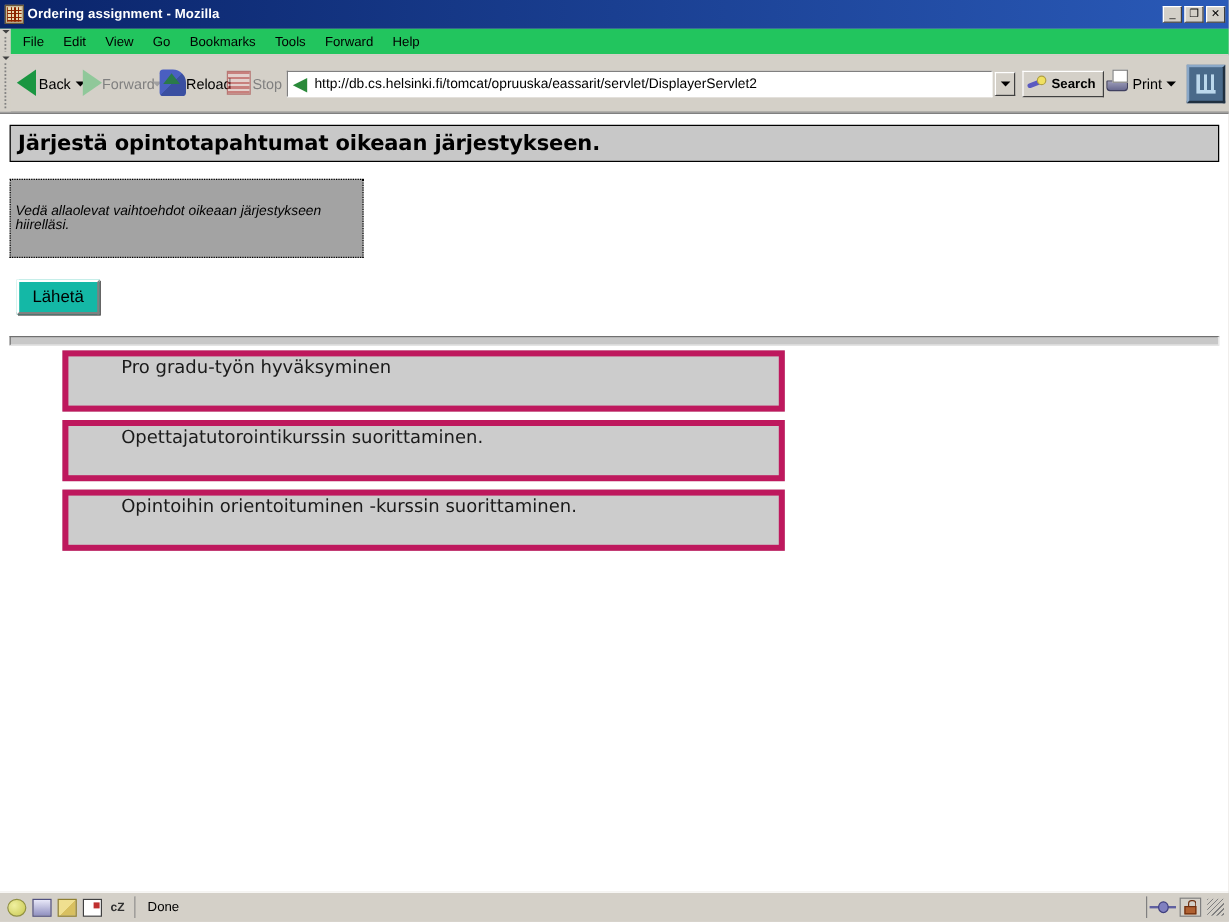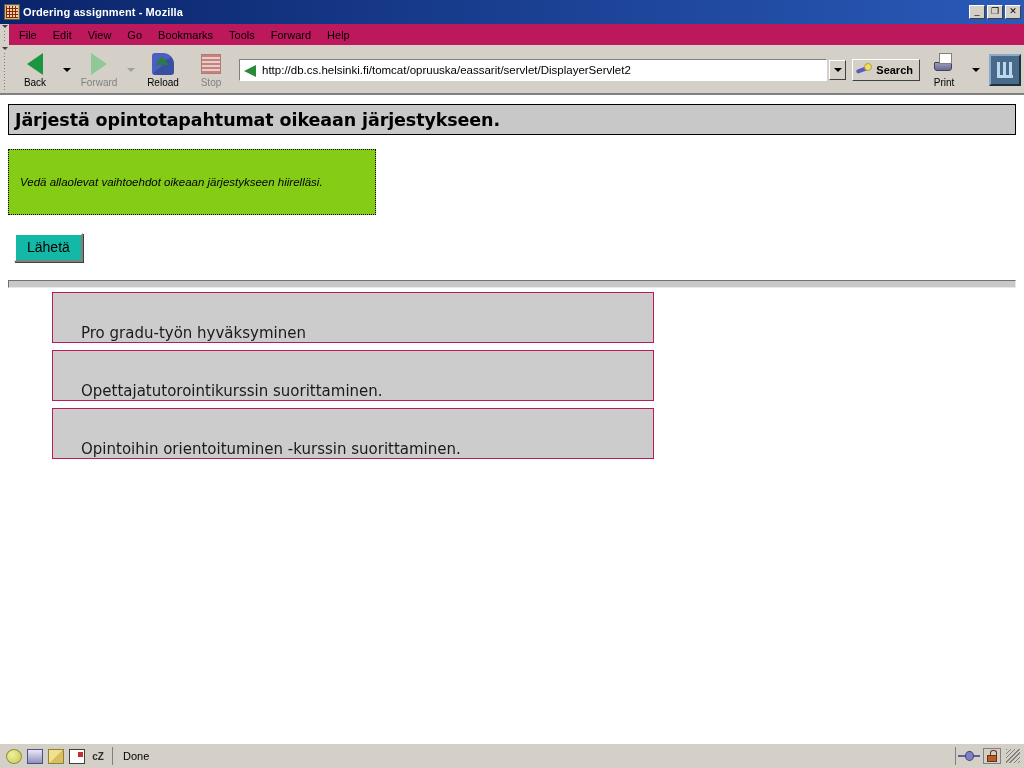--- a/index.html
+++ b/index.html
@@ -66,21 +66,21 @@
     display: flex;
     align-items: center;
     justify-content: center;
     line-height: 1;
     padding-bottom: 1px;
   }
 
   
   .menubar {
     height: 21px;
-    background: #be185d;
+    background: #22c55e;
     display: flex;
     align-items: center;
     border-bottom: 1px solid #d4d0c8;
     flex: 0 0 auto;
   }
   .grip {
     width: 9px;
     align-self: stretch;
     background: #d4d0c8;
     position: relative;
@@ -115,26 +115,26 @@
     height: 47px;
     background: #d4d0c8;
     display: flex;
     align-items: center;
     border-bottom: 1px solid #808080;
     flex: 0 0 auto;
     padding-right: 3px;
   }
   .tbbtn {
     display: flex;
-    flex-direction: column;
+    flex-direction: row;
     align-items: center;
     justify-content: center;
     width: 48px;
     height: 44px;
-    font-size: 10px;
+    font-size: 12px;
     color: #000;
   }
   .tbbtn.disabled { color: #808080; }
   .tbico { width: 24px; height: 24px; position: relative; margin-bottom: 1px;}
 
   
   .ico-back, .ico-fwd {
     width: 0; height: 0;
     border-top: 11px solid transparent;
     border-bottom: 11px solid transparent;
@@ -321,28 +321,28 @@
   }
   .page-heading span {
     font-size: 17.5px;
     font-weight: bold;
     color: #000;
     font-family: "DejaVu Sans", sans-serif;
     letter-spacing: -0.1px;
   }
   .hintbox {
     margin: 14px 0 0 8px;
-    width: 368px;
+    width: 295px;
     height: 66px;
-    background: #84cc16;
+    background: #a3a3a3;
     border: 1px dotted #000000;
     box-sizing: border-box;
     display: flex;
     align-items: center;
-    padding: 0 11px;
+    padding: 0 4px;
   }
   .hintbox span {
     font-size: 11.5px;
     font-style: italic;
     color: #000;
   }
   .submit-btn {
     margin: 18px 0 0 14px;
     background: #14b8a6;
     border: 2px solid;
@@ -365,25 +365,25 @@
     border-bottom-color: #e8e8e8;
     border-right-color: #e8e8e8;
     box-sizing: border-box;
   }
   .items { margin-top: 0; }
   .drag-item {
     margin: 7px 0 0 52px;
     width: 602px;
     height: 51px;
     background: #cccccc;
-    border: 1px solid #be185d;
-    box-sizing: border-box;
-    display: flex;
-    align-items: flex-end;
-    padding-left: 28px;
+    border: 5px solid #be185d;
+    box-sizing: border-box;
+    display: flex;
+    align-items: flex-start;
+    padding-left: 44px;
     cursor: move;
   }
   .drag-item span {
     font-size: 15px;
     color: #1a1a1a;
     font-family: "DejaVu Sans", sans-serif;
   }
   .drag-item:first-child { margin-top: 4px; }
 
   

